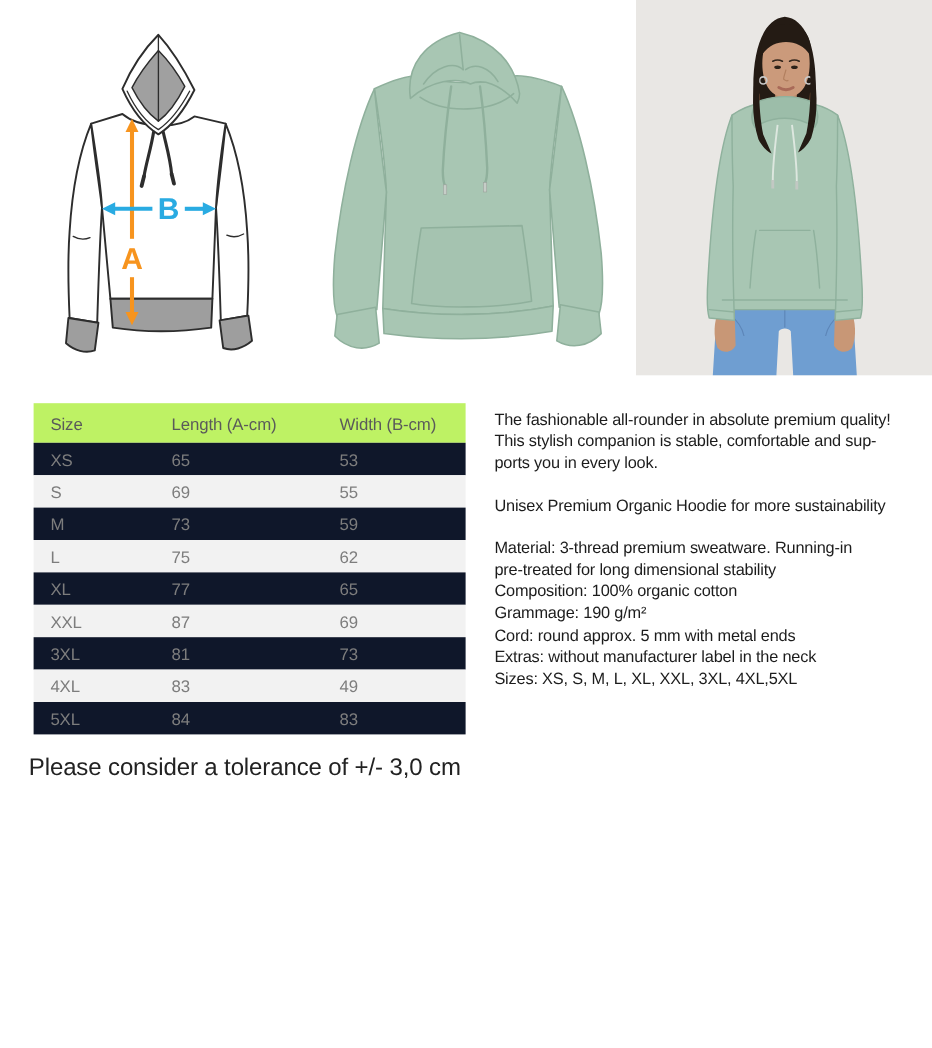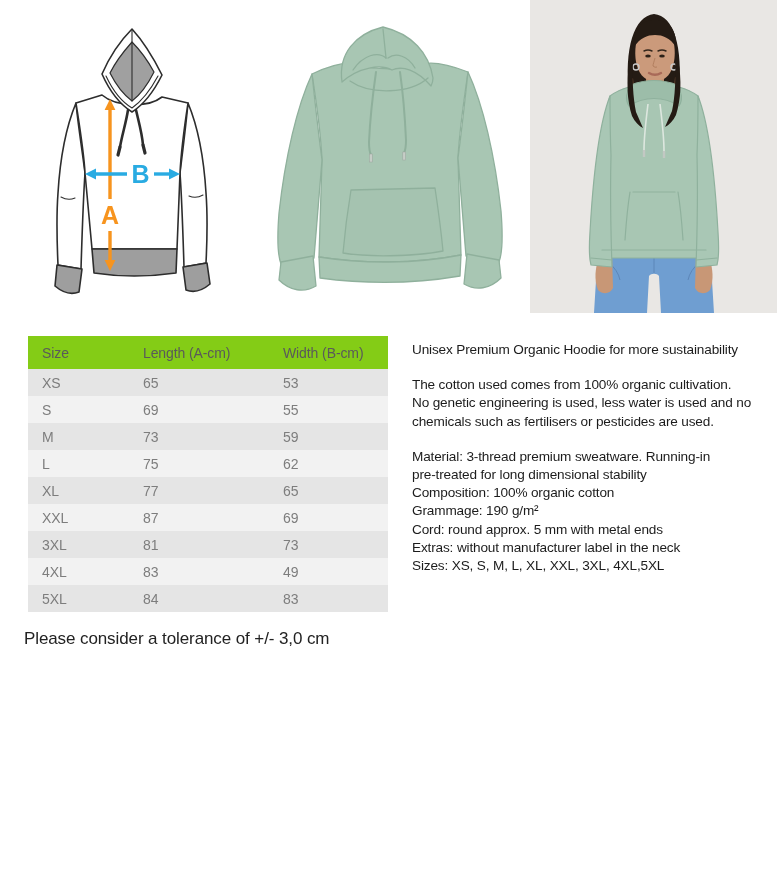--- a/index.html
+++ b/index.html
@@ -16,27 +16,27 @@
   .model-wrap   { position:absolute; left:530px; top:0;    width:247px; height:313px; }
   .diagram-wrap svg, .flat-wrap svg, .model-wrap svg { display:block; width:100%; height:100%; }
 
   
   .size-table { position:absolute; left:28px; top:336px; width:360px; font-size:14px; }
   .trow {
     display:grid; grid-template-columns:101px 140px 1fr;
     align-items:center; padding-left:14px; height:27px;
     color:#7d7d7d; letter-spacing:-0.1px;
   }
-  .trow.thead { height:33px; background:#84cc16; color:#5a5a5a; }
-  .trow.dark  { background:#e5e5e5; }
+  .trow.thead { height:33px; background:#bef264; color:#5a5a5a; }
+  .trow.dark  { background:#0f172a; }
   .trow.light { background:#f2f2f2; }
 
   .tolerance {
     position:absolute; left:24px; top:629px;
-    font-size:17px; color:#222; letter-spacing:-0.1px;
+    font-size:20px; color:#222; letter-spacing:-0.1px;
   }
 
   
   .description { position:absolute; left:412px; top:341px; width:360px; }
   .desc-p {
     font-size:13.6px; line-height:18.2px; color:#1c1c1c;
     letter-spacing:-0.15px; white-space:pre; margin:0 0 17px 0;
   }
 </style>
 </head>
@@ -220,24 +220,24 @@
     <div class="trow dark">
       <span>5XL</span>
       <span>84</span>
       <span>83</span>
     </div>
   </div>
 
   <div class="tolerance">Please consider a tolerance of +/- 3,0 cm</div>
 
   <div class="description">
+    <p class="desc-p">The fashionable all-rounder in absolute premium quality!
+This stylish companion is stable, comfortable and sup-
+ports you in every look.</p>
     <p class="desc-p">Unisex Premium Organic Hoodie for more sustainability</p>
-    <p class="desc-p">The cotton used comes from 100% organic cultivation.
-No genetic engineering is used, less water is used and no
-chemicals such as fertilisers or pesticides are used.</p>
     <p class="desc-p">Material: 3-thread premium sweatware. Running-in
 pre-treated for long dimensional stability
 Composition: 100% organic cotton
 Grammage: 190 g/m²
 Cord: round approx. 5 mm with metal ends
 Extras: without manufacturer label in the neck
 Sizes: XS, S, M, L, XL, XXL, 3XL, 4XL,5XL</p>
   </div>
 
 </div>

